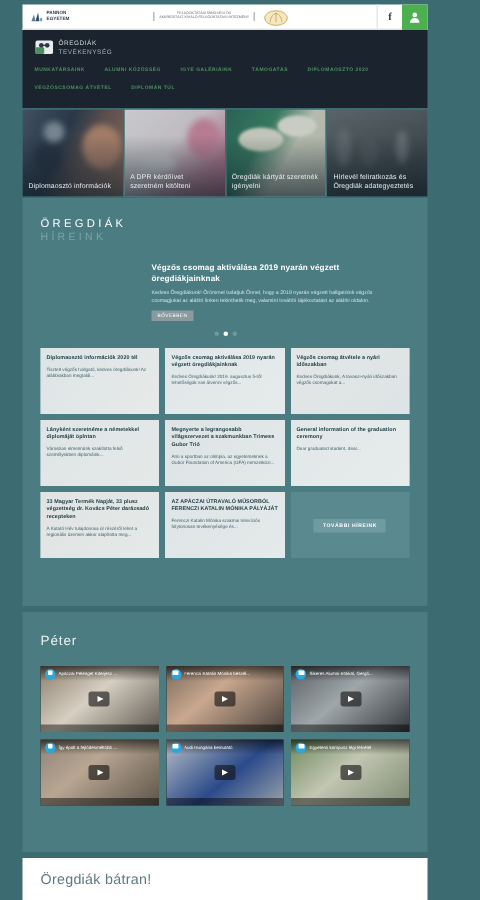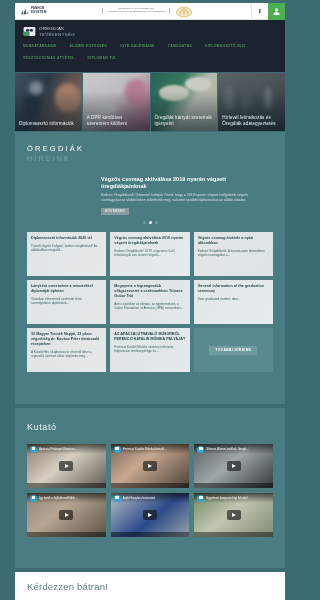--- a/index.html
+++ b/index.html
@@ -584,21 +584,21 @@
       </article>
 
       <div class="card cta">
         <span class="cta-btn">TOVÁBBI HÍREINK</span>
       </div>
 
     </div>
   </section>
 
   <section class="video-section">
-    <h2 class="video-title">Kutató</h2>
+    <h2 class="video-title">Péter</h2>
 
     <div class="video-grid">
 
       <div class="video">
         <div class="v-art" style="background:linear-gradient(140deg,#8d7f6e,#d6cfc2 45%,#5f5a52);"></div>
         <div class="v-bar">
           <span class="v-avatar"></span>
           <span class="v-name">Apáczai Pelenget Kiterjesz ...</span>
         </div>
         <div class="v-play"></div>
@@ -652,16 +652,16 @@
           <span class="v-name">Egyetemi kampusz légi felvétel</span>
         </div>
         <div class="v-play"></div>
         <div class="v-bottom"></div>
       </div>
 
     </div>
   </section>
 
   <section class="ask-section">
-    <h2 class="ask-title">Kérdezzen bátran!</h2>
+    <h2 class="ask-title">Öregdiák bátran!</h2>
   </section>
 
 </div>
 
 </body></html>

